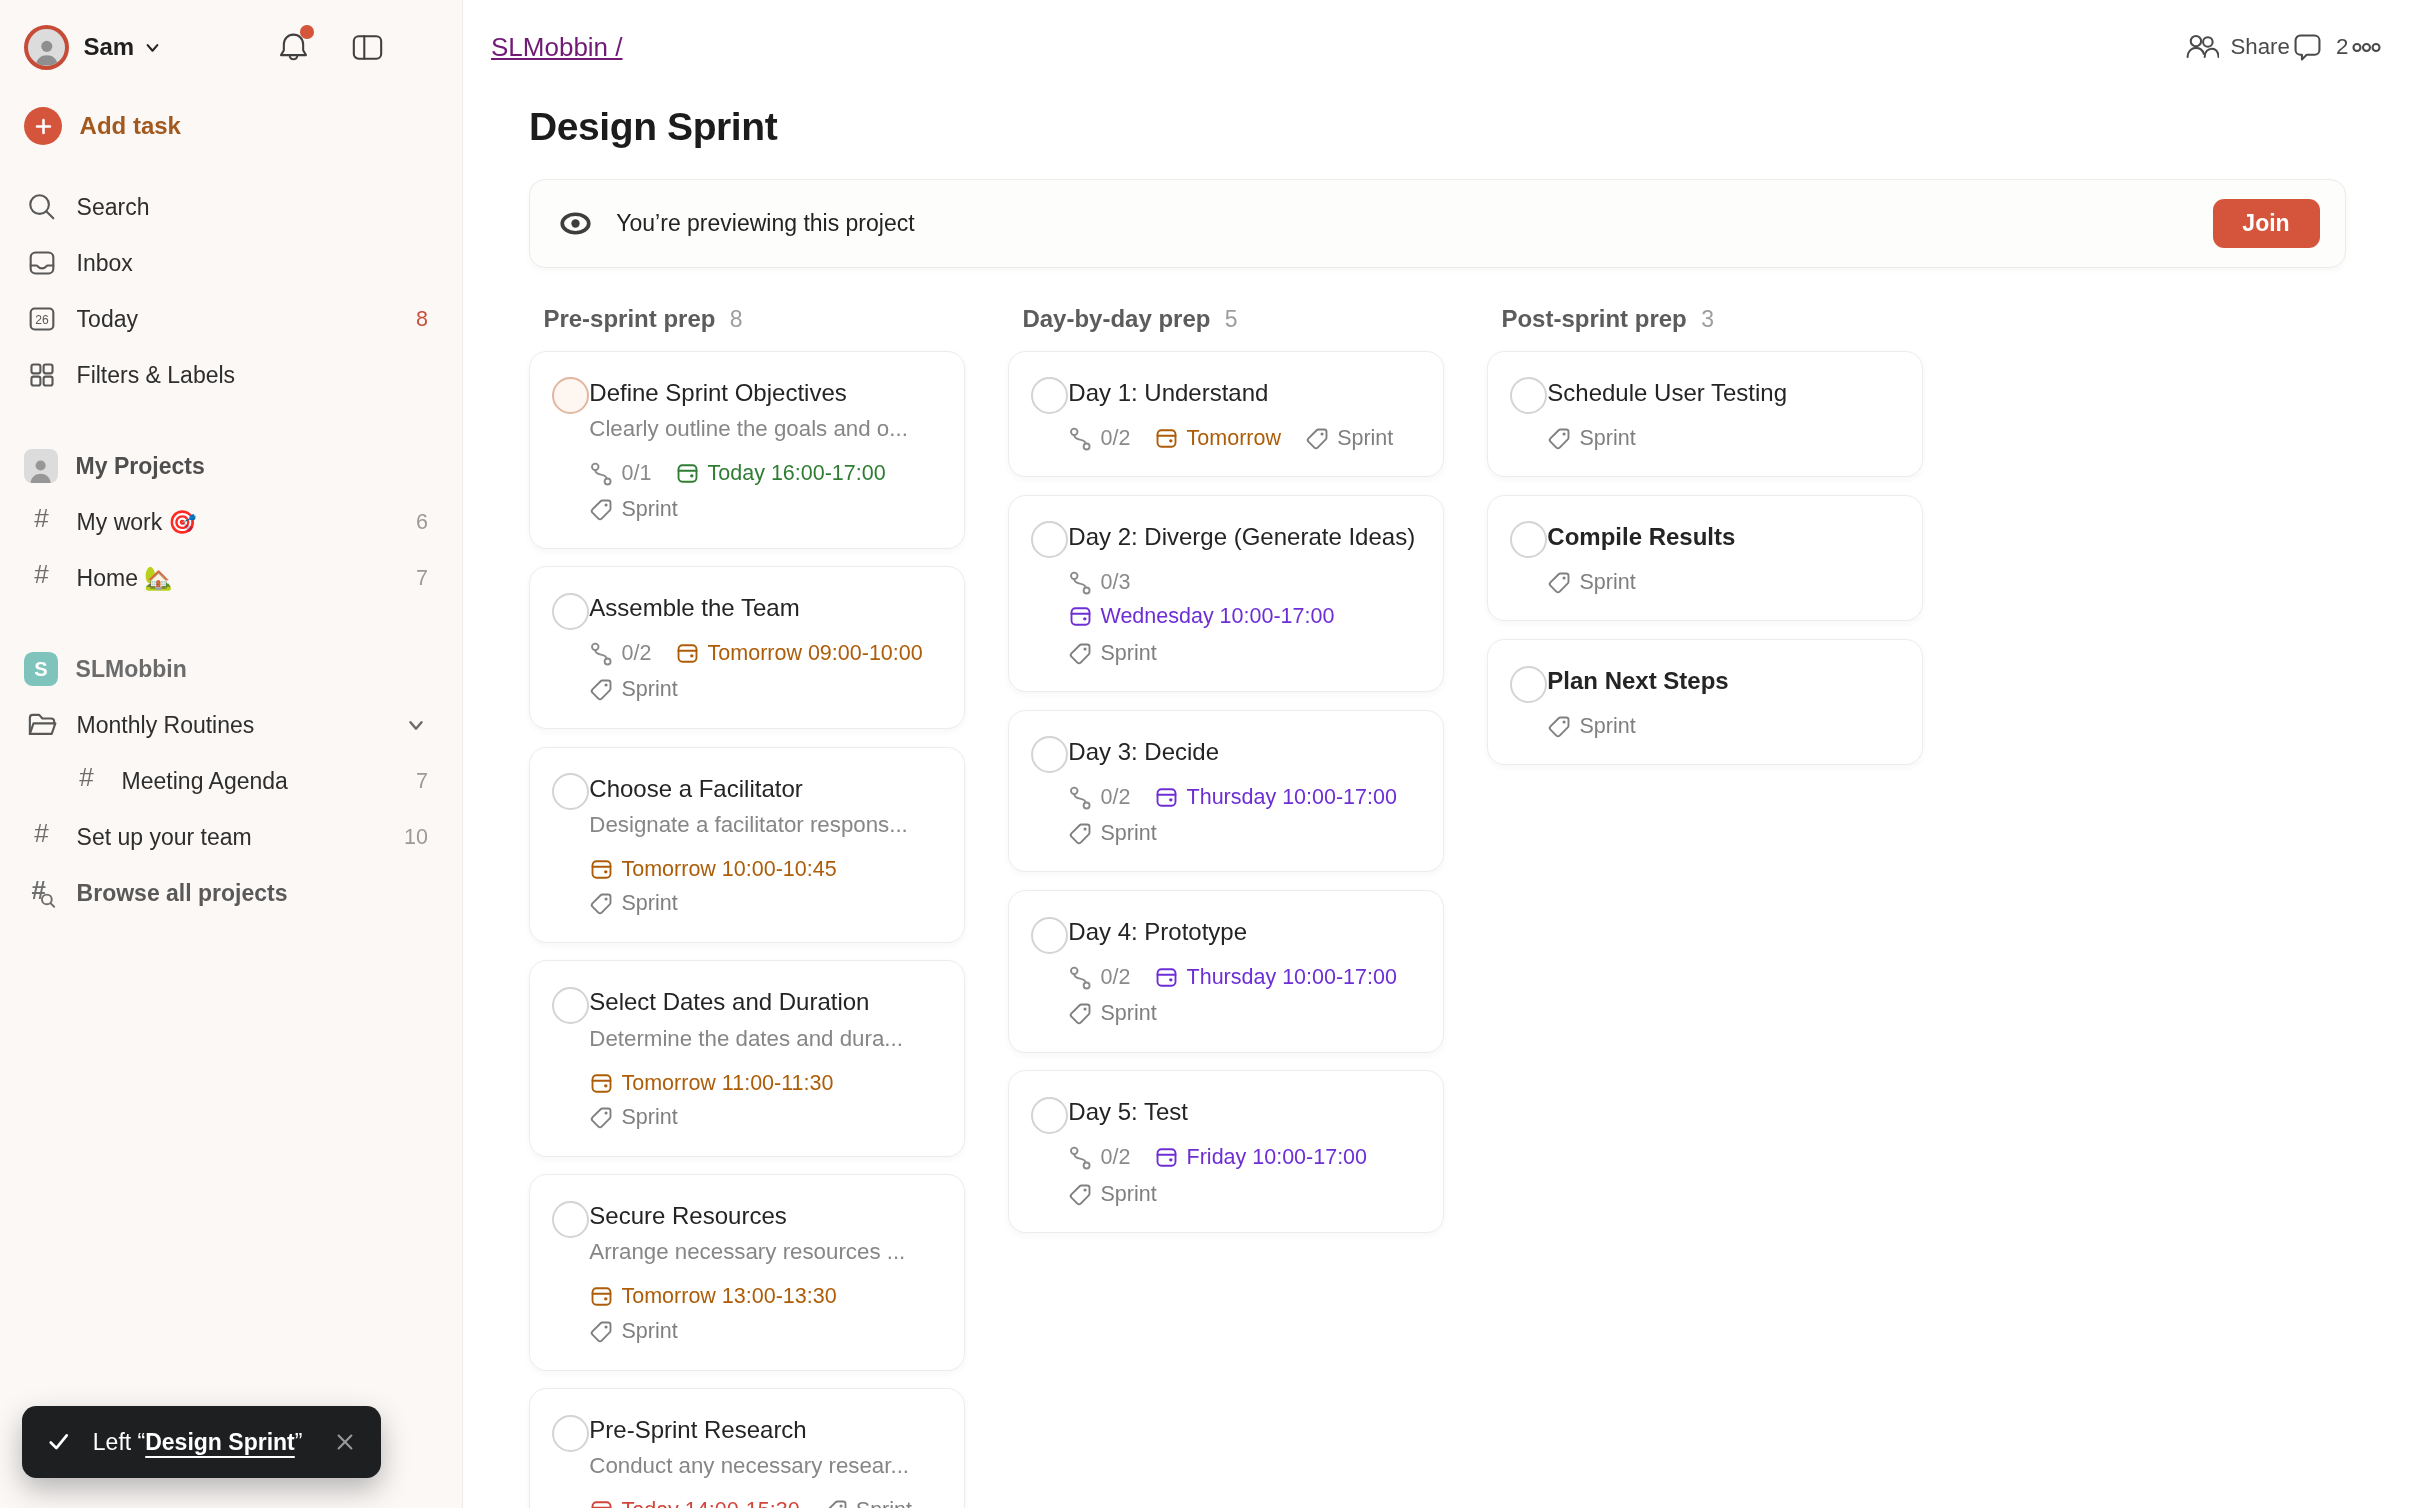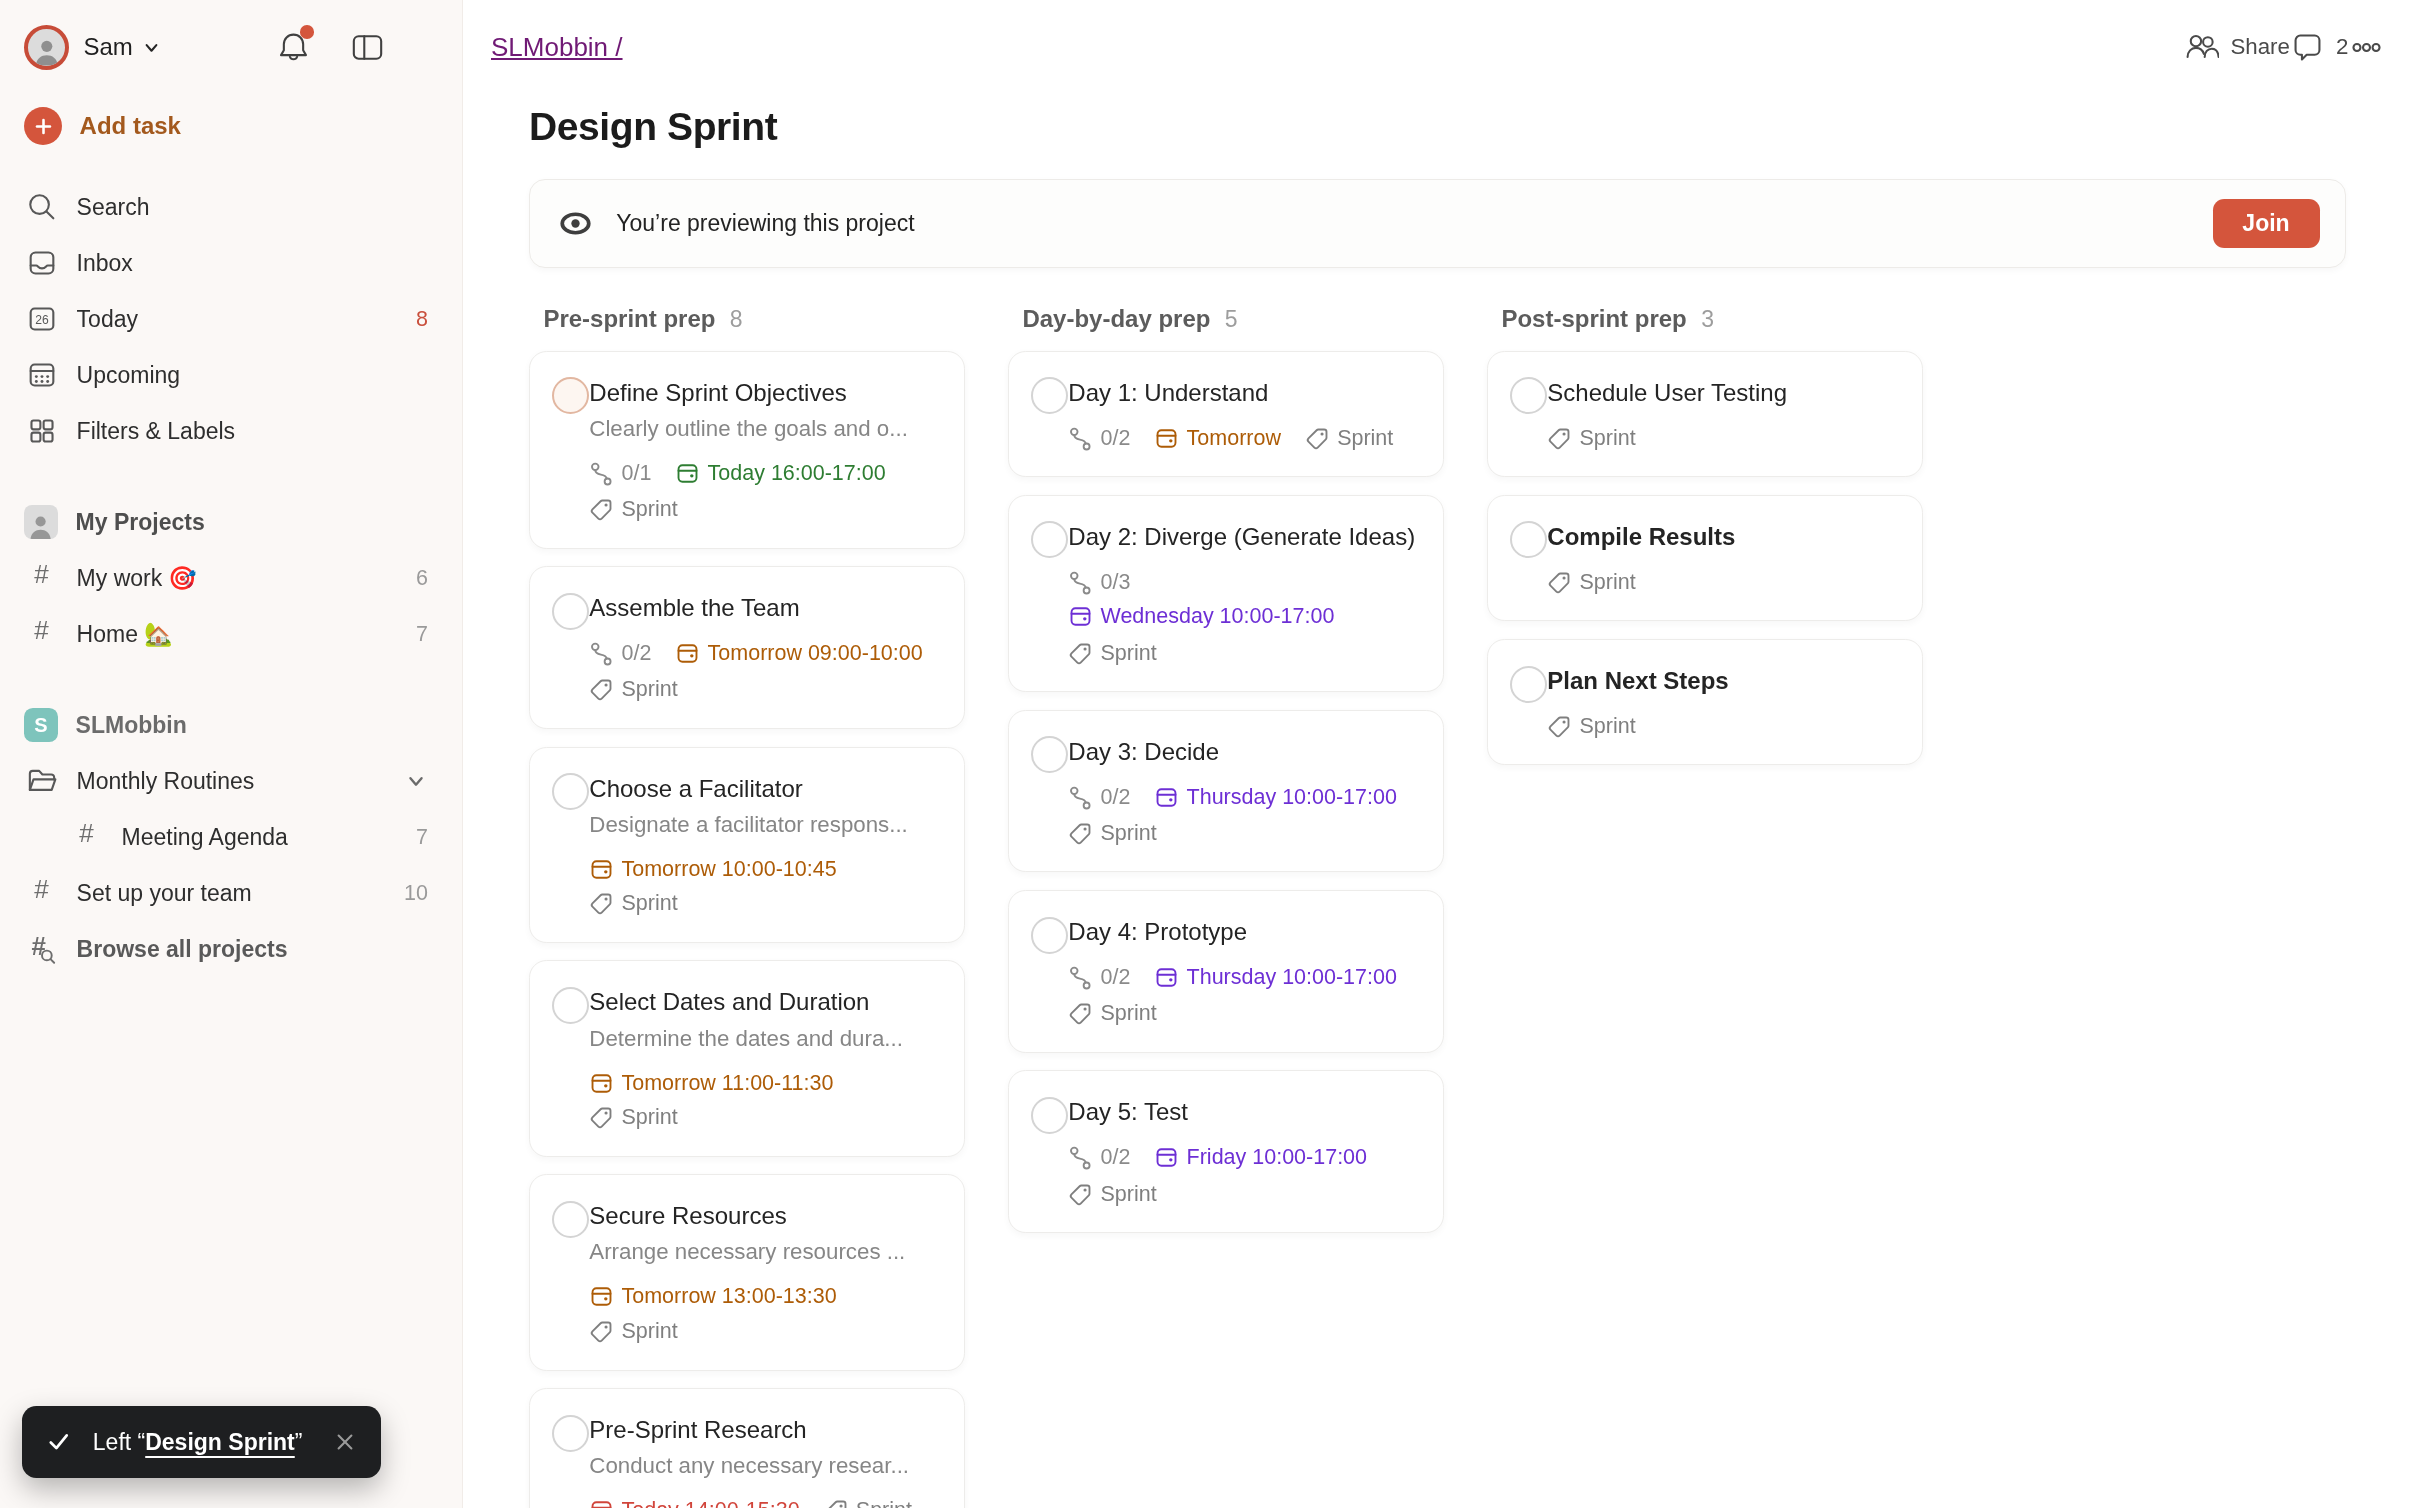--- a/index.html
+++ b/index.html
@@ -19,21 +19,21 @@
     flex-shrink: 0;
     padding-bottom: 32px;
   }
   .side-header { height: 94px; display: flex; align-items: center; padding: 0 76px 0 24px; }
   .avatar {
     width: 45px; height: 45px; border-radius: 50%;
     border: 4.8px solid #c74c38; background: #dcdcdc;
     overflow: hidden; display: inline-flex; align-items: flex-end; justify-content: center;
   }
   .avatar svg { width: 80%; height: 80%; }
-  .user-name { font-size: 24px; font-weight: 400; color: #1f1f1f; margin-left: 14.4px; }
+  .user-name { font-size: 24px; font-weight: 700; color: #1f1f1f; margin-left: 14.4px; }
   .chev { width: 21px; height: 21px; margin-left: 8px; }
   .head-icons { margin-left: auto; display: flex; align-items: center; gap: 37px; }
   .hicon { width: 37px; height: 37px; color: #404040; position: relative; cursor: pointer; }
   .hicon svg { width: 100%; height: 100%; }
   .bell-dot { position: absolute; top: -3.2px; right: -1.6px; width: 13.6px; height: 13.6px; border-radius: 50%; background: var(--accent, #d4553c); }
   .side-item {
     height: 56px; display: flex; align-items: center; gap: 17.6px;
     padding: 0 34px 0 24px; font-size: 23px; color: #2e2e2e; cursor: pointer;
   }
   .side-item .iw { width: 35px; height: 35px; display: inline-flex; align-items: flex-start; justify-content: center; color: #585858; flex-shrink: 0; }
@@ -184,37 +184,20 @@
           <rect x="7" y="8" width="28" height="26" rx="5"></rect>
           <text x="21" y="27" text-anchor="middle" font-size="15" fill="#585858" stroke="none">26</text>
         </svg>
     </span>
     <span>Today</span>
     <span class="count red">8</span>
   </div>
   <div class="side-item">
     <span class="iw">
       <svg class="nav-svg" viewBox="0 0 42 42">
-          <rect x="7" y="8" width="28" height="26" rx="5"></rect>
-          <line x1="7" y1="16" x2="35" y2="16"></line>
-          <g fill="#585858" stroke="none">
-            <circle cx="14" cy="23" r="1.8"></circle>
-            <circle cx="21" cy="23" r="1.8"></circle>
-            <circle cx="28" cy="23" r="1.8"></circle>
-            <circle cx="14" cy="29" r="1.8"></circle>
-            <circle cx="21" cy="29" r="1.8"></circle>
-            <circle cx="28" cy="29" r="1.8"></circle>
-          </g>
-        </svg>
-    </span>
-    <span>Upcoming</span>
-  </div>
-  <div class="side-item">
-    <span class="iw">
-      <svg class="nav-svg" viewBox="0 0 42 42">
           <rect x="8" y="8" width="11" height="11" rx="2.5"></rect>
           <rect x="23" y="8" width="11" height="11" rx="2.5"></rect>
           <rect x="8" y="23" width="11" height="11" rx="2.5"></rect>
           <rect x="23" y="23" width="11" height="11" rx="2.5"></rect>
         </svg>
     </span>
     <span>Filters &amp; Labels</span>
   </div>
 
   <div class="side-section">

